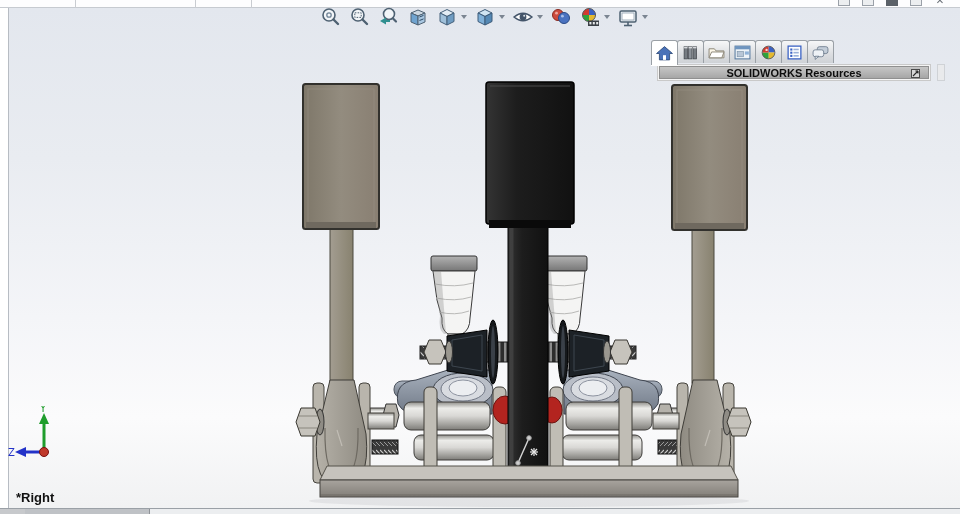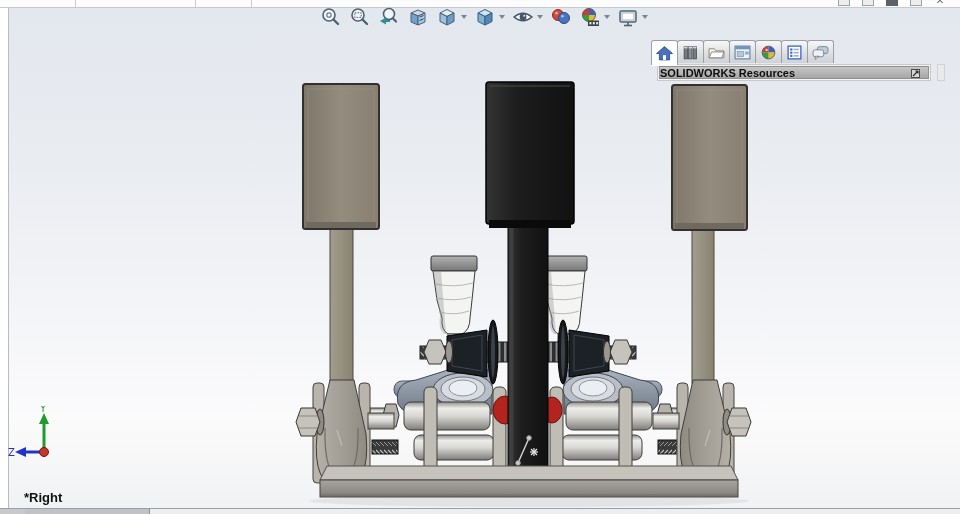--- a/index.html
+++ b/index.html
@@ -37,33 +37,33 @@
   }
   .tp-tab.active { background:#fff; height:25px; position:relative; z-index:2; box-shadow:0 1px 0 #fff; }
   .tp-header {
     position:absolute; left:6px; top:24px; width:274px; height:17px;
     border:1px solid #c9c9c9; background:#f4f4f4; padding:1px; z-index:1;
   }
   .tp-header-inner {
     position:relative; width:100%; height:100%;
     background:linear-gradient(180deg,#c6c6c6,#a6a6a6);
     border:1px solid #8f8f8f;
-    display:flex; align-items:center; justify-content:flex-start;
+    display:flex; align-items:center; justify-content:center;
   }
   .tp-title { font-size:11px; font-weight:bold; color:#0d0d0d; letter-spacing:0; }
   .tp-flyout { position:absolute; right:8px; top:2px; width:9px; height:9px; }
   .tp-side { position:absolute; left:286px; top:24px; width:8px; height:17px; background:#e9eaec; border:1px solid #cfd2d6; }
 
   
   .scene { position:absolute; left:0; top:0; width:960px; height:514px; pointer-events:none; }
 
   
   .triad { position:absolute; left:8px; top:406px; }
   .triad text { font-family:"DejaVu Sans", sans-serif; font-size:10px; }
-  .view-label { position:absolute; left:24px; top:490px; font-size:13px; font-weight:bold; color:#111; }
+  .view-label { position:absolute; left:16px; top:490px; font-size:13px; font-weight:bold; color:#111; }
 
   
   .bottom-strip { position:absolute; left:0; bottom:0; width:960px; height:6px; border-top:1px solid #9aa0a6; background:#eceef0; }
   .bottom-strip .seg1 { position:absolute; left:0; top:0; width:25px; height:6px; background:#c7c9cc; }
   .bottom-strip .seg2 { position:absolute; left:25px; top:0; width:125px; height:6px; background:#bfc2c6; border-right:1px solid #8f9398; }
 </style>
 </head>
 <body>
 
 <div class="top-strip">

